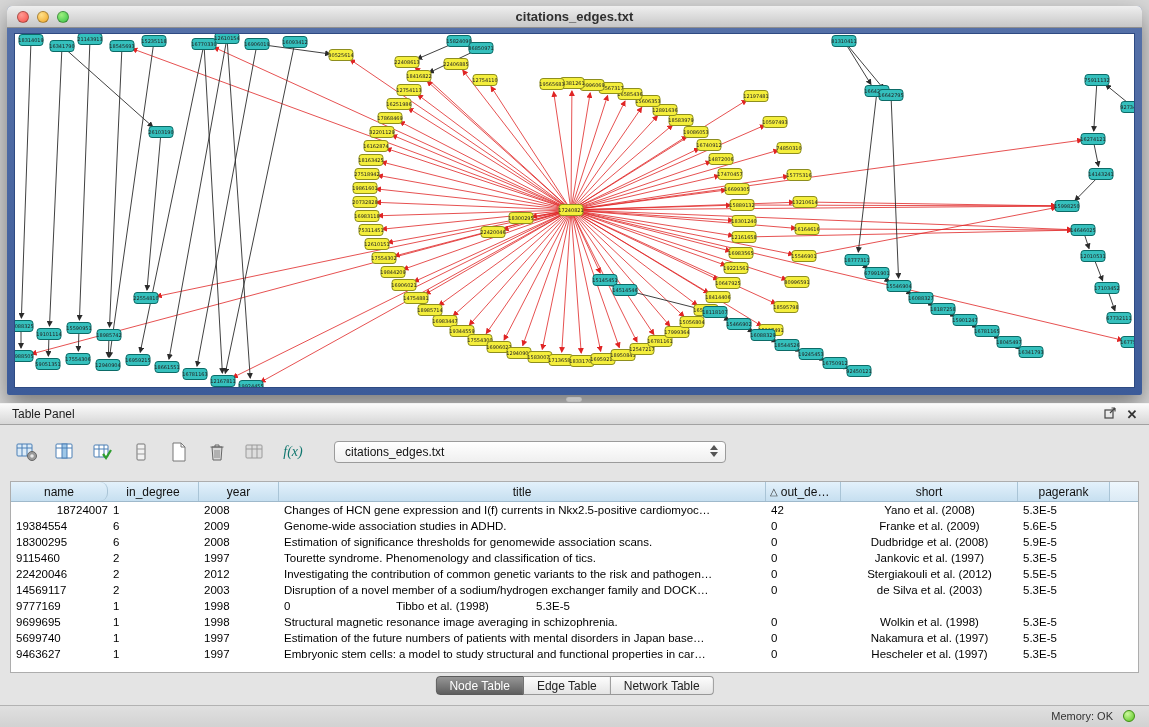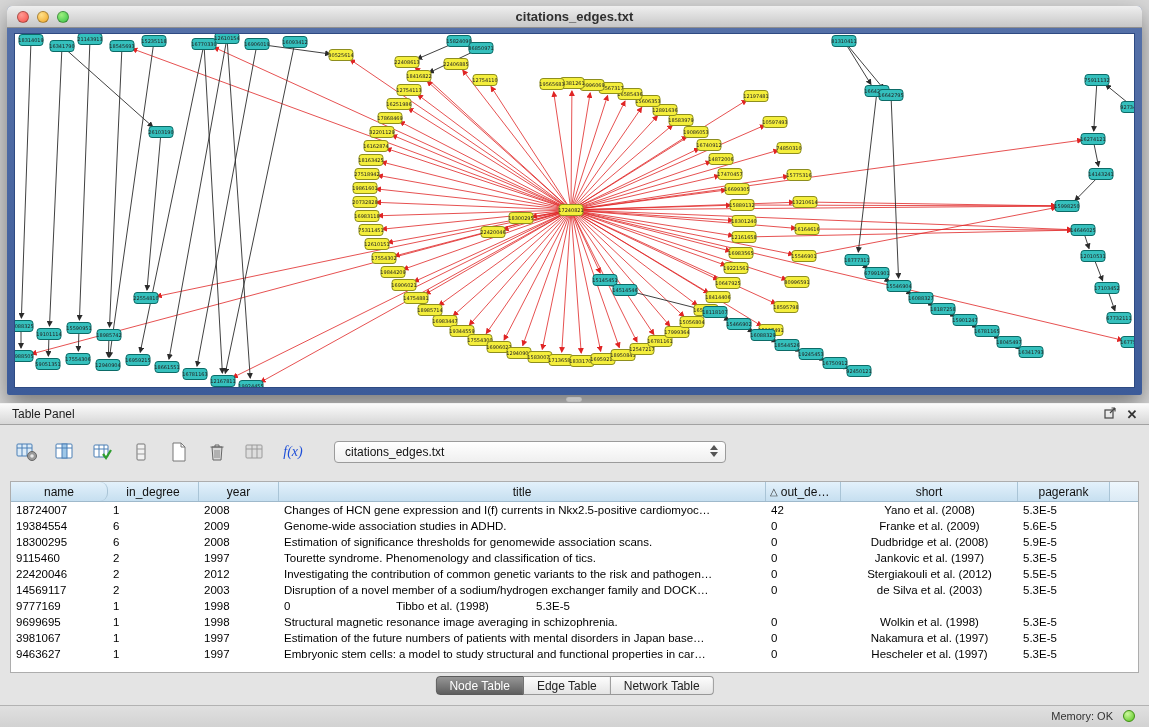--- a/index.html
+++ b/index.html
@@ -30,21 +30,21 @@
   .panel-title{position:absolute;left:12px;top:0;line-height:20px;font-size:12px;color:#1d1d1d}
   .panel-hdr-btn{position:absolute;top:2px;width:18px;height:17px;background:none;border:none;padding:0;
     color:#333;font-size:13px;line-height:17px;text-align:center;cursor:default}
   .panel-float{right:30px}
   .panel-close{right:8px;font-weight:bold}
 
   .panel-body{position:absolute;left:0;top:425px;width:1149px;height:280px;background:#e4e4e4}
 
   .toolbar{position:absolute;left:14px;top:14px;display:flex;align-items:center;gap:12px}
   .tool-btn{width:26px;height:26px;display:flex;align-items:center;justify-content:center;background:none;border:none;padding:0}
-  .fx-text{font-family:"Liberation Serif",serif;font-style:italic;font-size:14px;color:#1d4ed8}
+  .fx-text{font-family:"Liberation Serif",serif;font-style:italic;font-size:14px;color:#0f766e}
   .dropdown{margin-left:16px;width:392px;height:22px;background:linear-gradient(#ffffff,#efefef);
     border:1px solid #9b9b9b;border-radius:4px;display:flex;align-items:center;font-size:12px;color:#111;position:relative;box-sizing:border-box}
   .dropdown .val{padding-left:10px}
   .dd-arrows{position:absolute;right:7px;top:3px;display:flex;flex-direction:column;gap:2px}
   .tri-up{width:0;height:0;border-left:4px solid transparent;border-right:4px solid transparent;border-bottom:5px solid #555}
   .tri-down{width:0;height:0;border-left:4px solid transparent;border-right:4px solid transparent;border-top:5px solid #555}
 
   .table-area{position:absolute;left:10px;top:56px;width:1129px;height:192px;background:#fff;
     border:1px solid #adadad;box-sizing:border-box;overflow:hidden}
   .thead{display:flex;height:19px;background:linear-gradient(#e3f1fb,#c6dff0);border-bottom:1px solid #9fb9cb}
@@ -817,21 +817,21 @@
         <div class="th" style="width: 91px;">in_degree</div>
         <div class="th" style="width: 80px;">year</div>
         <div class="th" style="width: 487px;">title</div>
         <div class="th left" style="width: 75px;"><span class="sort-glyph">△</span>out_de…</div>
         <div class="th" style="width: 177px;">short</div>
         <div class="th" style="width: 92px;">pagerank</div>
         <div class="th-filler"></div>
       </div>
     <div id="tbody">
         <div class="trow">
-          <div class="cell" style="width: 97px;">18724007</div>
+          <div class="cell" style="width: 97px; text-align: right;">18724007</div>
           <div class="cell" style="width: 91px;">1</div>
           <div class="cell" style="width: 80px;">2008</div>
           <div class="cell" style="width: 487px;">Changes of HCN gene expression and I(f) currents in Nkx2.5-positive cardiomyoc…</div>
           <div class="cell" style="width: 75px;">42</div>
           <div class="cell center" style="width: 177px;">Yano et al. (2008)</div>
           <div class="cell" style="width: 92px;">5.3E-5</div>
         </div>
         <div class="trow">
           <div class="cell" style="width: 97px;">19384554</div>
           <div class="cell" style="width: 91px;">6</div>
@@ -888,21 +888,21 @@
         <div class="trow">
           <div class="cell" style="width: 97px;">9699695</div>
           <div class="cell" style="width: 91px;">1</div>
           <div class="cell" style="width: 80px;">1998</div>
           <div class="cell" style="width: 487px;">Structural magnetic resonance image averaging in schizophrenia.</div>
           <div class="cell" style="width: 75px;">0</div>
           <div class="cell center" style="width: 177px;">Wolkin et al. (1998)</div>
           <div class="cell" style="width: 92px;">5.3E-5</div>
         </div>
         <div class="trow">
-          <div class="cell" style="width: 97px;">3981067</div>
+          <div class="cell" style="width: 97px;">5699740</div>
           <div class="cell" style="width: 91px;">1</div>
           <div class="cell" style="width: 80px;">1997</div>
           <div class="cell" style="width: 487px;">Estimation of the future numbers of patients with mental disorders in Japan base…</div>
           <div class="cell" style="width: 75px;">0</div>
           <div class="cell center" style="width: 177px;">Nakamura et al. (1997)</div>
           <div class="cell" style="width: 92px;">5.3E-5</div>
         </div>
         <div class="trow">
           <div class="cell" style="width: 97px;">9463627</div>
           <div class="cell" style="width: 91px;">1</div>

